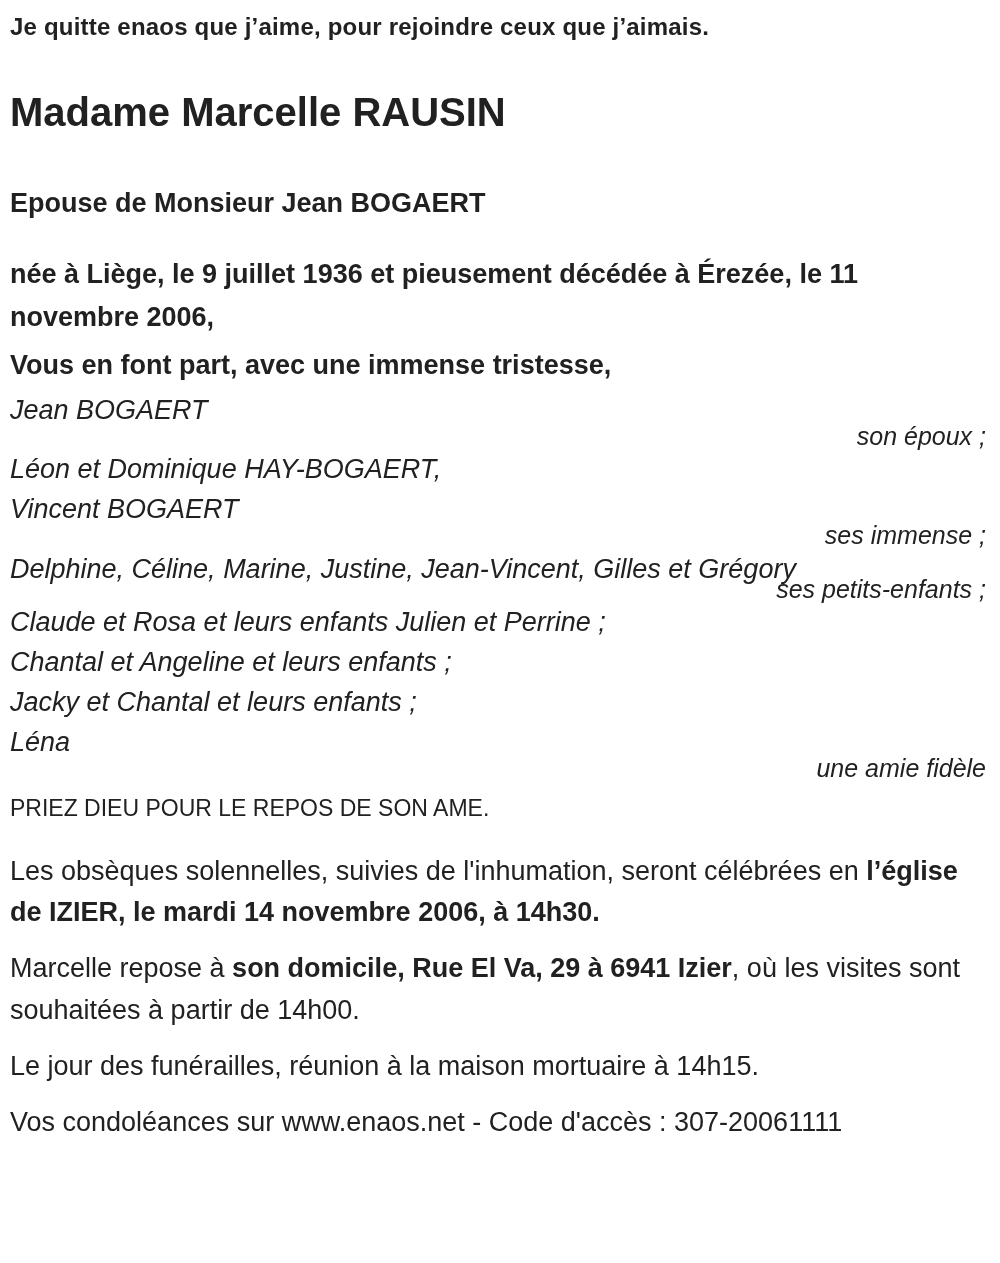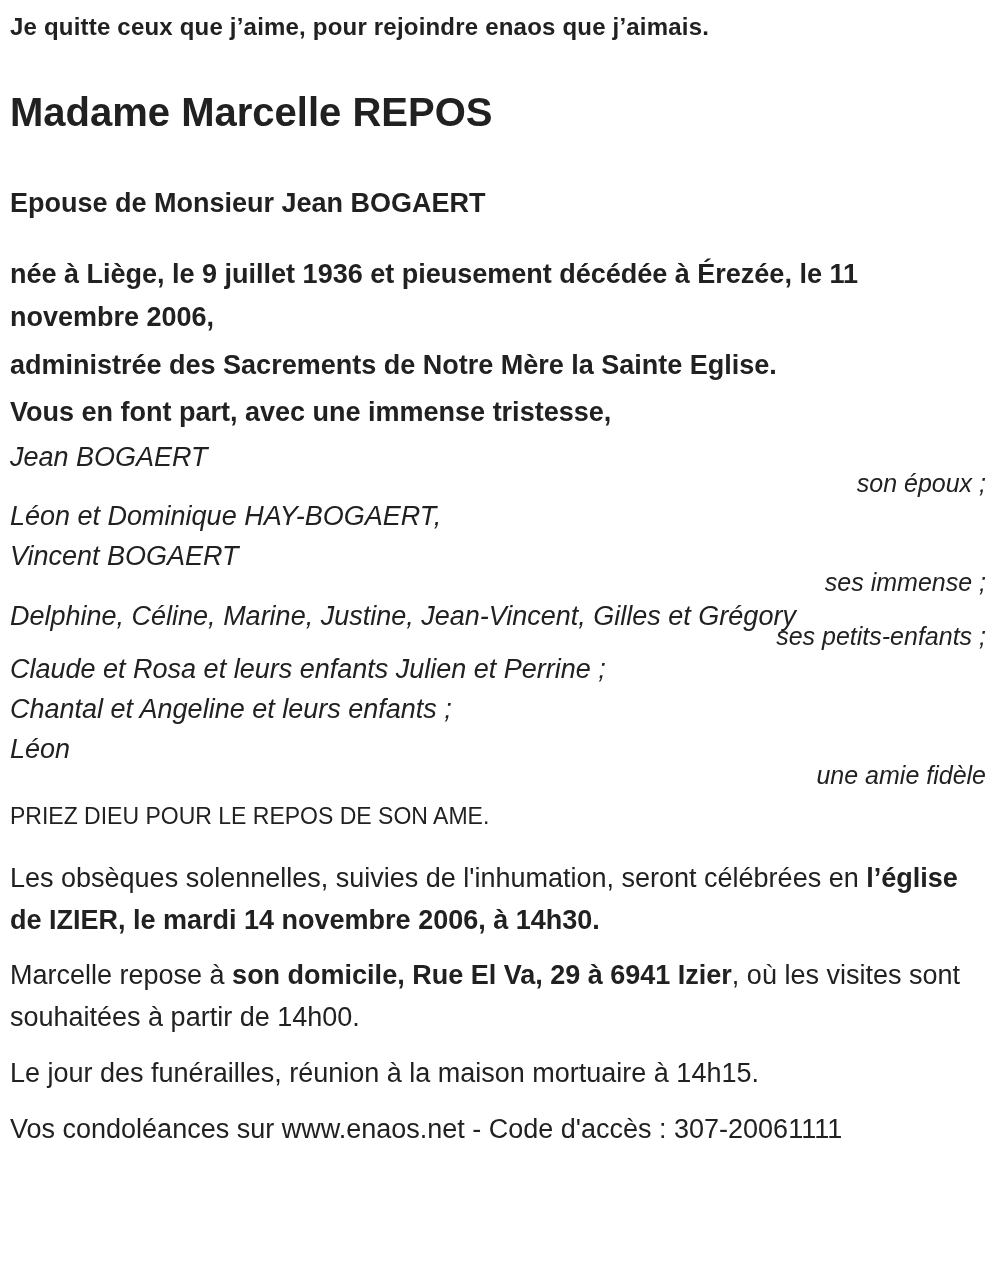--- a/index.html
+++ b/index.html
@@ -72,29 +72,28 @@
     margin-top: 14px;
   }
   .para:first-child { margin-top: 0; }
   .bold { font-weight: 700; }
 </style>
 </head>
 <body>
 
 <div class="page">
 
-  <p class="epitaph">Je quitte ceux que j’aime, pour rejoindre enaos que j’aimais.</p>
+  <p class="epitaph">Je quitte enaos que j’aime, pour rejoindre ceux que j’aimais.</p>
 
-  <p class="page-title">Madame Marcelle REPOS</p>
+  <p class="page-title">Madame Marcelle RAUSIN</p>
 
   <p class="body-line spouse-line">Epouse de Monsieur Jean BOGAERT</p>
 
   <p class="body-line birth-death">née à Liège, le 9 juillet 1936 et pieusement décédée à Érezée, le 11 novembre 2006,</p>
 
-  <p class="body-line sacraments">administrée des Sacrements de Notre Mère la Sainte Eglise.</p>
 
   <p class="body-line intro">Vous en font part, avec une immense tristesse,</p>
 
   <div class="mourners">
 
     <div class="mourner-group">
       <p class="mourner-line">Jean BOGAERT</p>
       <p class="relation">son époux ;</p>
     </div>
 
@@ -105,21 +104,22 @@
     </div>
 
     <div class="mourner-group">
       <p class="mourner-line">Delphine, Céline, Marine, Justine, Jean-Vincent, Gilles et Grégory</p>
       <p class="relation tucked">ses petits-enfants ;</p>
     </div>
 
     <div class="mourner-group">
       <p class="mourner-line">Claude et Rosa et leurs enfants Julien et Perrine ;</p>
       <p class="mourner-line">Chantal et Angeline et leurs enfants ;</p>
-      <p class="mourner-line">Léon</p>
+      <p class="mourner-line">Jacky et Chantal et leurs enfants ;</p>
+      <p class="mourner-line">Léna</p>
       <p class="relation">une amie fidèle</p>
     </div>
 
   </div>
 
   <p class="prayer">PRIEZ DIEU POUR LE REPOS DE SON AME.</p>
 
   <div class="notice">
 
     <p class="para"><span>Les obsèques solennelles, suivies de l'inhumation, seront célébrées en </span><span class="bold">l’église de IZIER, le mardi 14 novembre 2006, à 14h30.</span></p>

